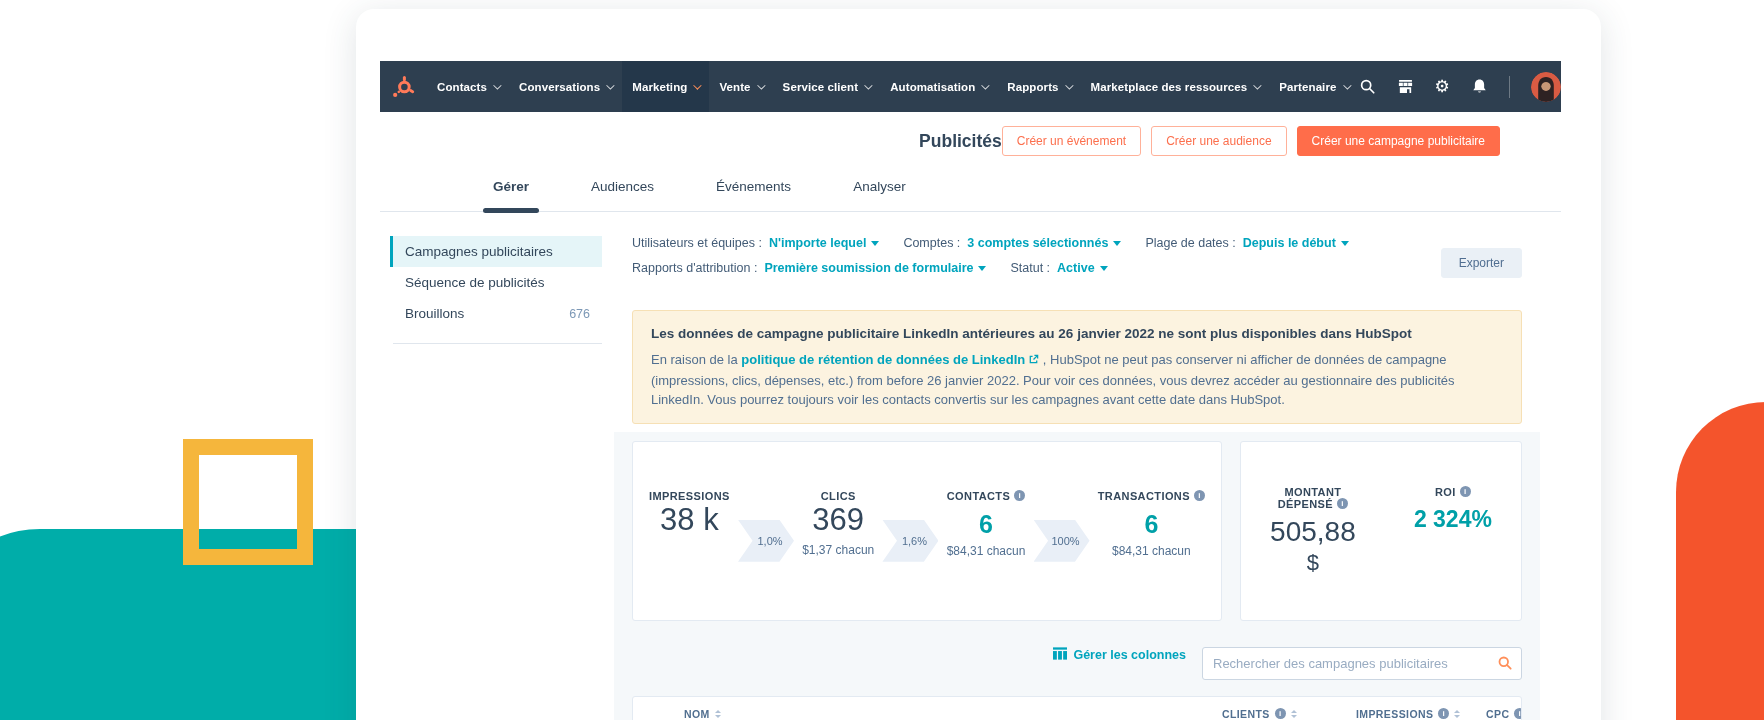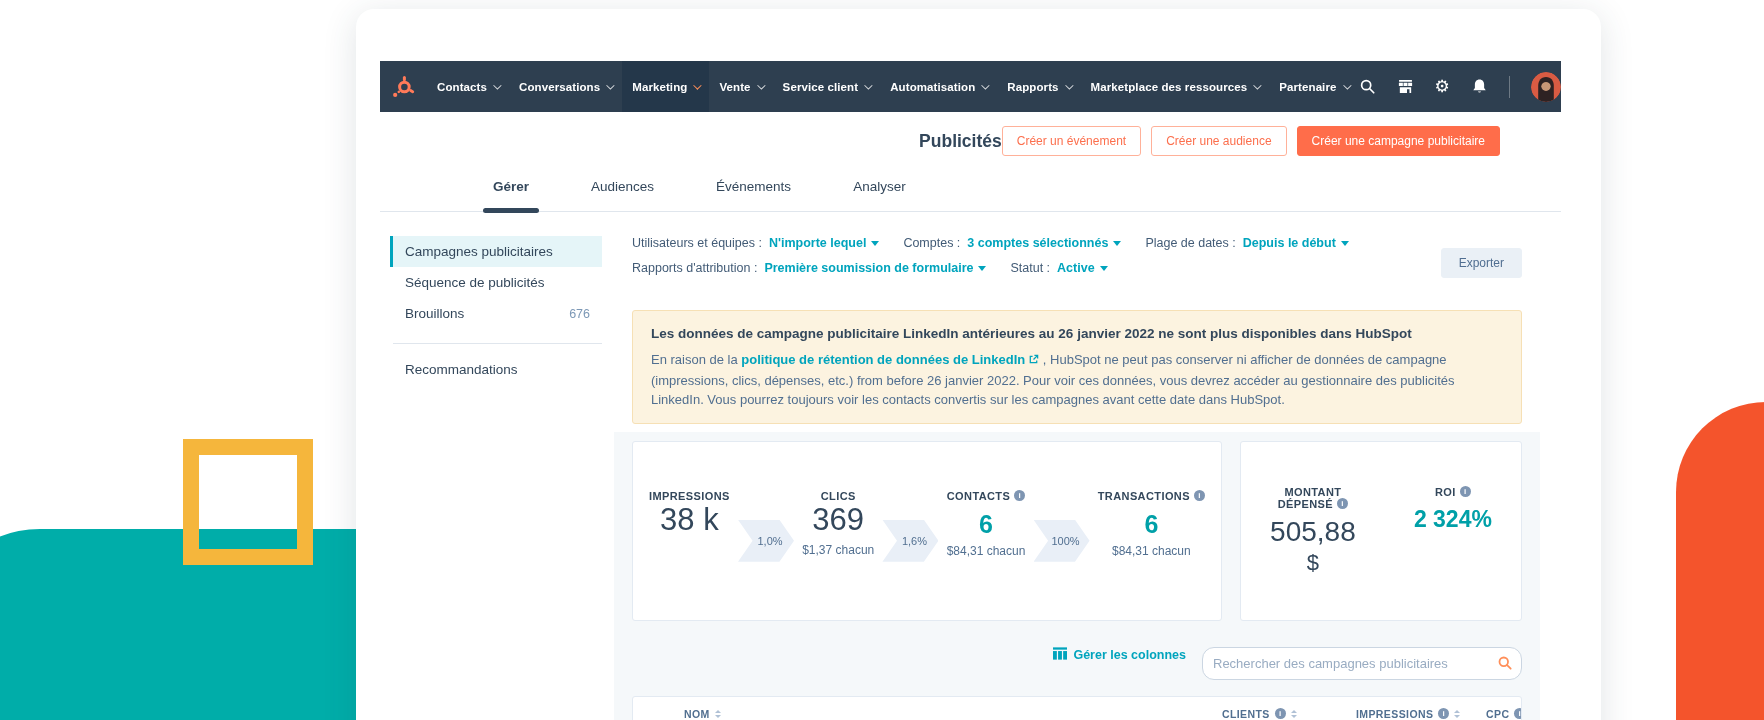--- a/index.html
+++ b/index.html
@@ -111,21 +111,21 @@
 
   .info { width:11px; height:11px; border-radius:50%; background:#7e95b2; display:inline-flex;
           align-items:center; justify-content:center; flex:none; cursor:pointer; }
   .info::after { content:"i"; color:#fff; font-size:8px; font-weight:700; }
 
   
   .toolbar { margin-top:26px; display:flex; justify-content:flex-end; align-items:flex-start; gap:16px; }
   .manage-cols { display:flex; align-items:center; gap:6px; font-size:12.5px; font-weight:700;
                  color:#00a4bd; cursor:pointer; }
   .search-box { position:relative; width:320px; }
-  .search-input { width:100%; height:33px; border:1px solid #cbd6e2; border-radius:12px;
+  .search-input { width:100%; height:33px; border:1px solid #cbd6e2; border-radius:3px;
                   padding:0 34px 0 10px; font-size:13px; color:#33475b;
                   font-family:"Liberation Sans", sans-serif; background:#fff; }
   .search-input::placeholder { color:#99acc2; }
   .search-box .search-glyph { position:absolute; right:9px; top:8px; }
 
   
   .table-card { margin-top:16px; background:#fff; border:1px solid #e3eaf2;
                 border-radius:3px 3px 0 0; height:60px; position:relative; overflow:hidden; }
   .th { position:absolute; top:11px; display:flex; align-items:center; gap:5px;
         font-size:10.5px; font-weight:700; letter-spacing:.4px; color:#516f90; cursor:pointer; white-space:nowrap; }
@@ -256,23 +256,20 @@
       <span>Campagnes publicitaires</span>
     </div>
     <div class="side-item">
       <span>Séquence de publicités</span>
     </div>
     <div class="side-item">
       <span>Brouillons</span>
       <span class="side-count">676</span>
     </div>
     <div class="side-divider"></div>
-    <div class="side-item">
-      <span>Recommandations</span>
-    </div>
   </aside>
 
   <div class="main">
 
     <div class="filters">
       <div class="filter-row">
         <div class="fgroup">
           <span class="flabel">Utilisateurs et équipes :</span>
           <span class="fvalue">
               <span>N'importe lequel</span>

